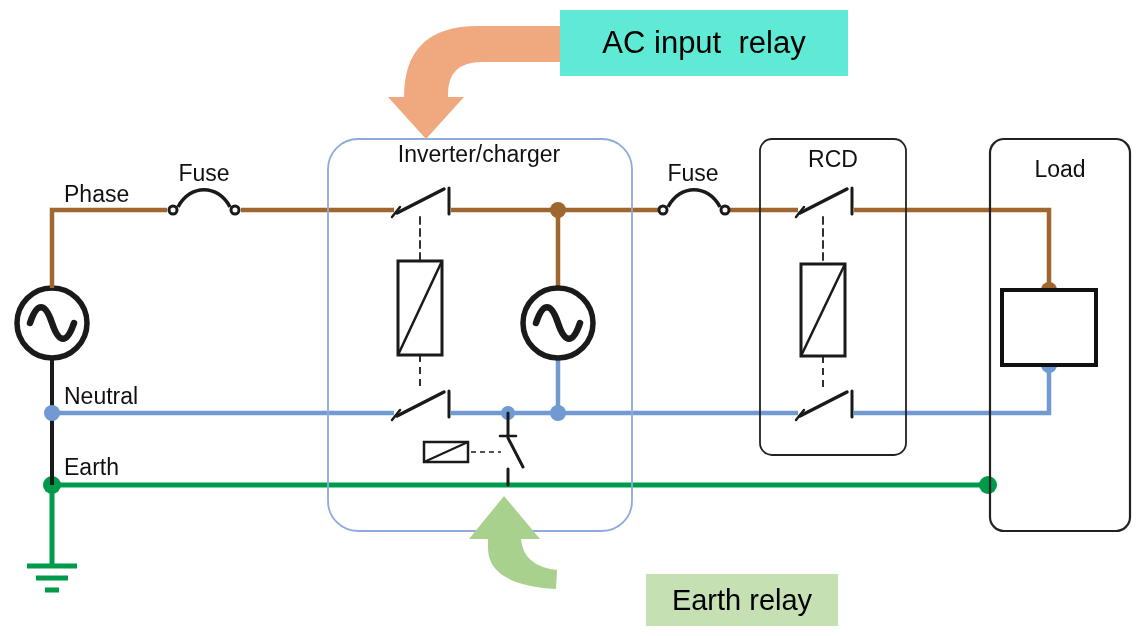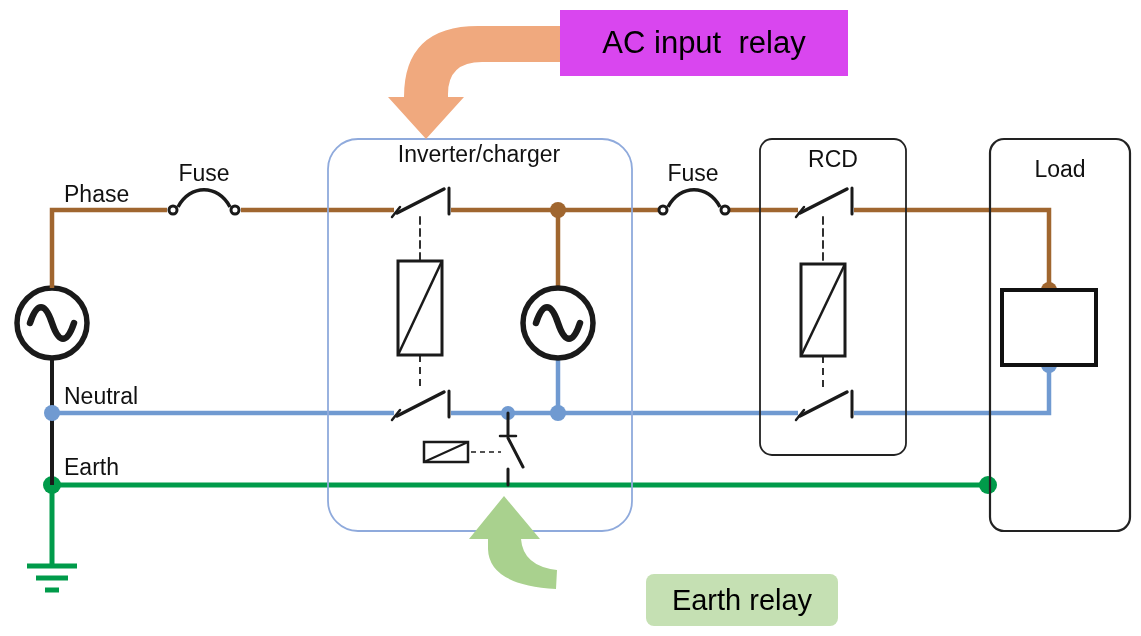--- a/index.html
+++ b/index.html
@@ -19,28 +19,27 @@
   .callout{
     position:absolute;
     display:flex;
     align-items:center;
     justify-content:center;
     color:#000000;
     white-space:pre;
   }
   #ac-callout{
     left:560px;top:10px;width:288px;height:66px;
-    background:#d946ef;
+    background:#5eead4;
     font-size:31px;
   }
   #earth-callout{
     left:646px;top:574px;width:192px;height:52px;
     background:#C5E0B3;
     font-size:29px;
-    border-radius:8px;
   }
 </style>
 </head>
 <body>
 
 <div id="stage">
 
   <svg id="circuit-svg" width="1141" height="636" viewBox="0 0 1141 636">
 
     <g stroke="#009B4A" stroke-width="5" fill="none">

